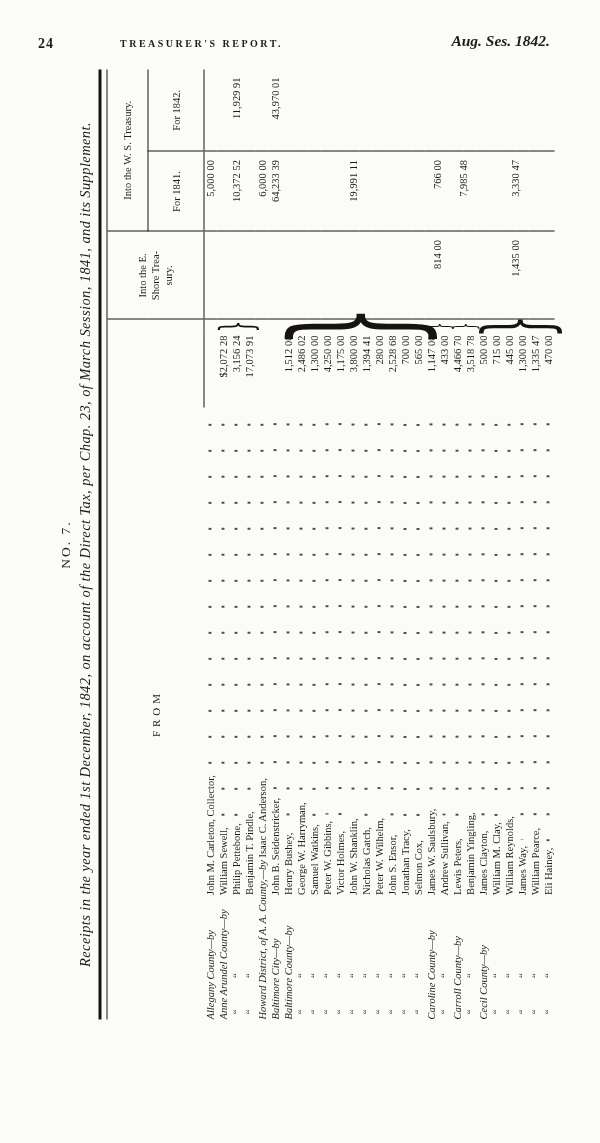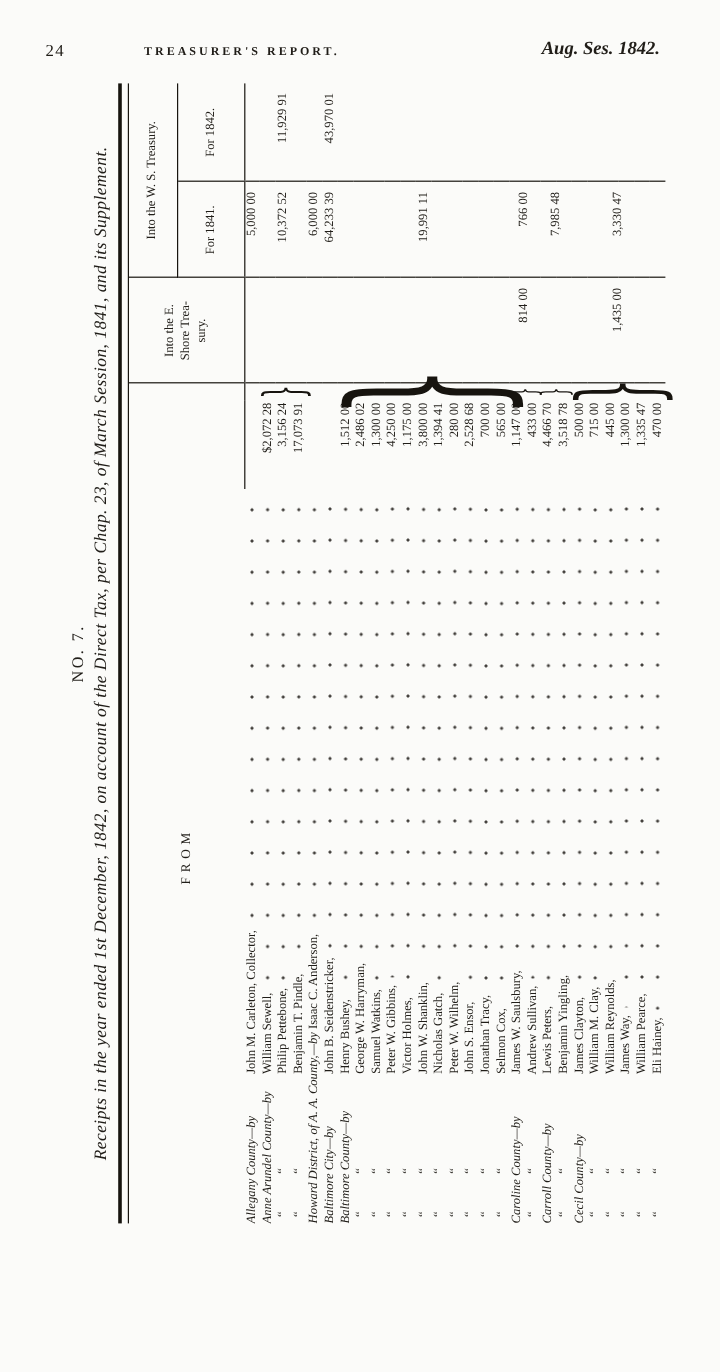--- a/index.html
+++ b/index.html
@@ -1,20 +1,20 @@
 <!DOCTYPE html>
 <html><head>
 <meta charset="utf-8">
 <style>
   html,body{margin:0;padding:0;background:#e8e8e6;}
   .page{position:relative;width:600px;height:1143px;background:#fbfbf9;overflow:hidden;
         font-family:"Liberation Serif","DejaVu Serif",serif;color:#201d18;}
   
   .pg-header{position:absolute;top:30px;left:0;right:0;height:30px;}
-  .pg-num{position:absolute;left:38px;top:6px;font-size:14px;font-weight:normal;letter-spacing:1px;text-align:center;}
+  .pg-num{position:absolute;left:38px;top:6px;font-size:14px;font-weight:bold;letter-spacing:1px;text-align:center;}
   .pg-title{position:absolute;left:120px;right:120px;top:8px;text-align:left;
             font-size:10px;font-weight:bold;letter-spacing:2.5px;}
   .pg-session{position:absolute;right:50px;top:2px;font-size:15.5px;font-style:italic;font-weight:bold;}
   
   .rot{position:absolute;width:950px;height:505px;left:-165px;top:292px;
        transform:rotate(-90deg);transform-origin:center;}
   .tbl-no{text-align:center;font-size:13.5px;letter-spacing:2px;margin:0 0 3px 0;}
   .tbl-caption{text-align:center;font-style:italic;font-size:14.5px;letter-spacing:.4px;
                white-space:nowrap;margin:0 0 5px 0;}
   .double-rule{height:5px;border-top:3.5px solid #17140f;border-bottom:1.4px solid #17140f;}

